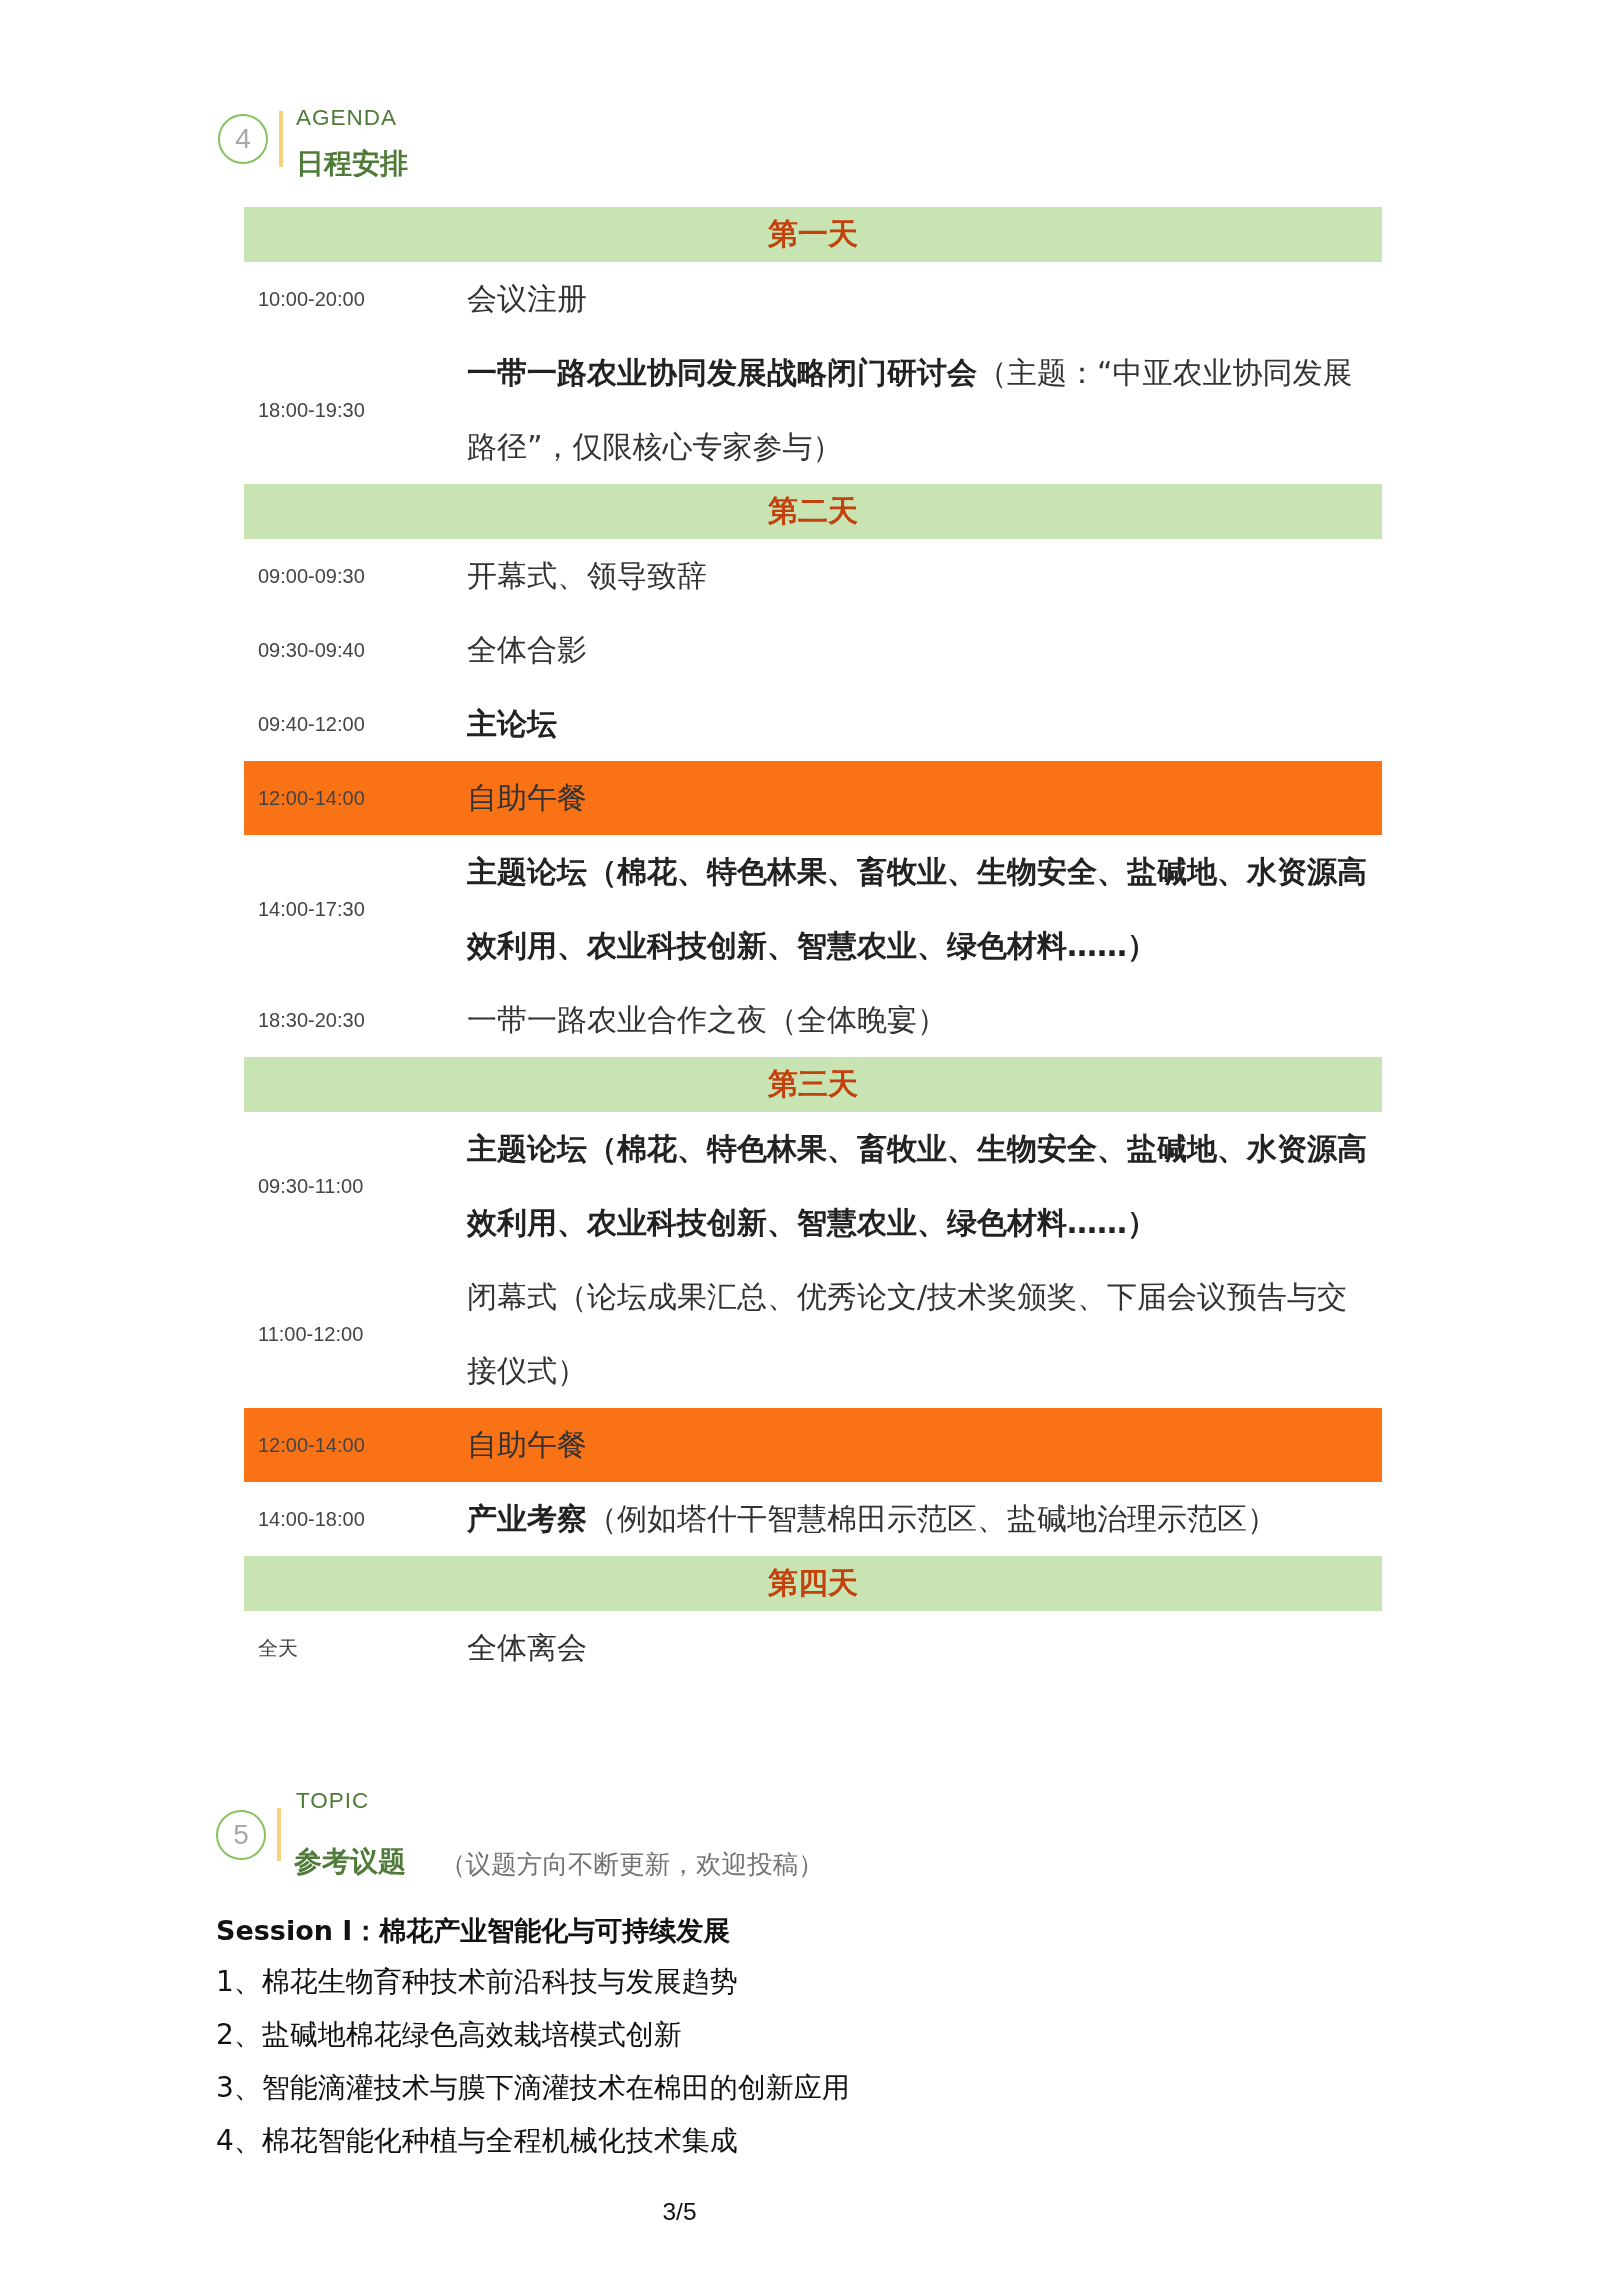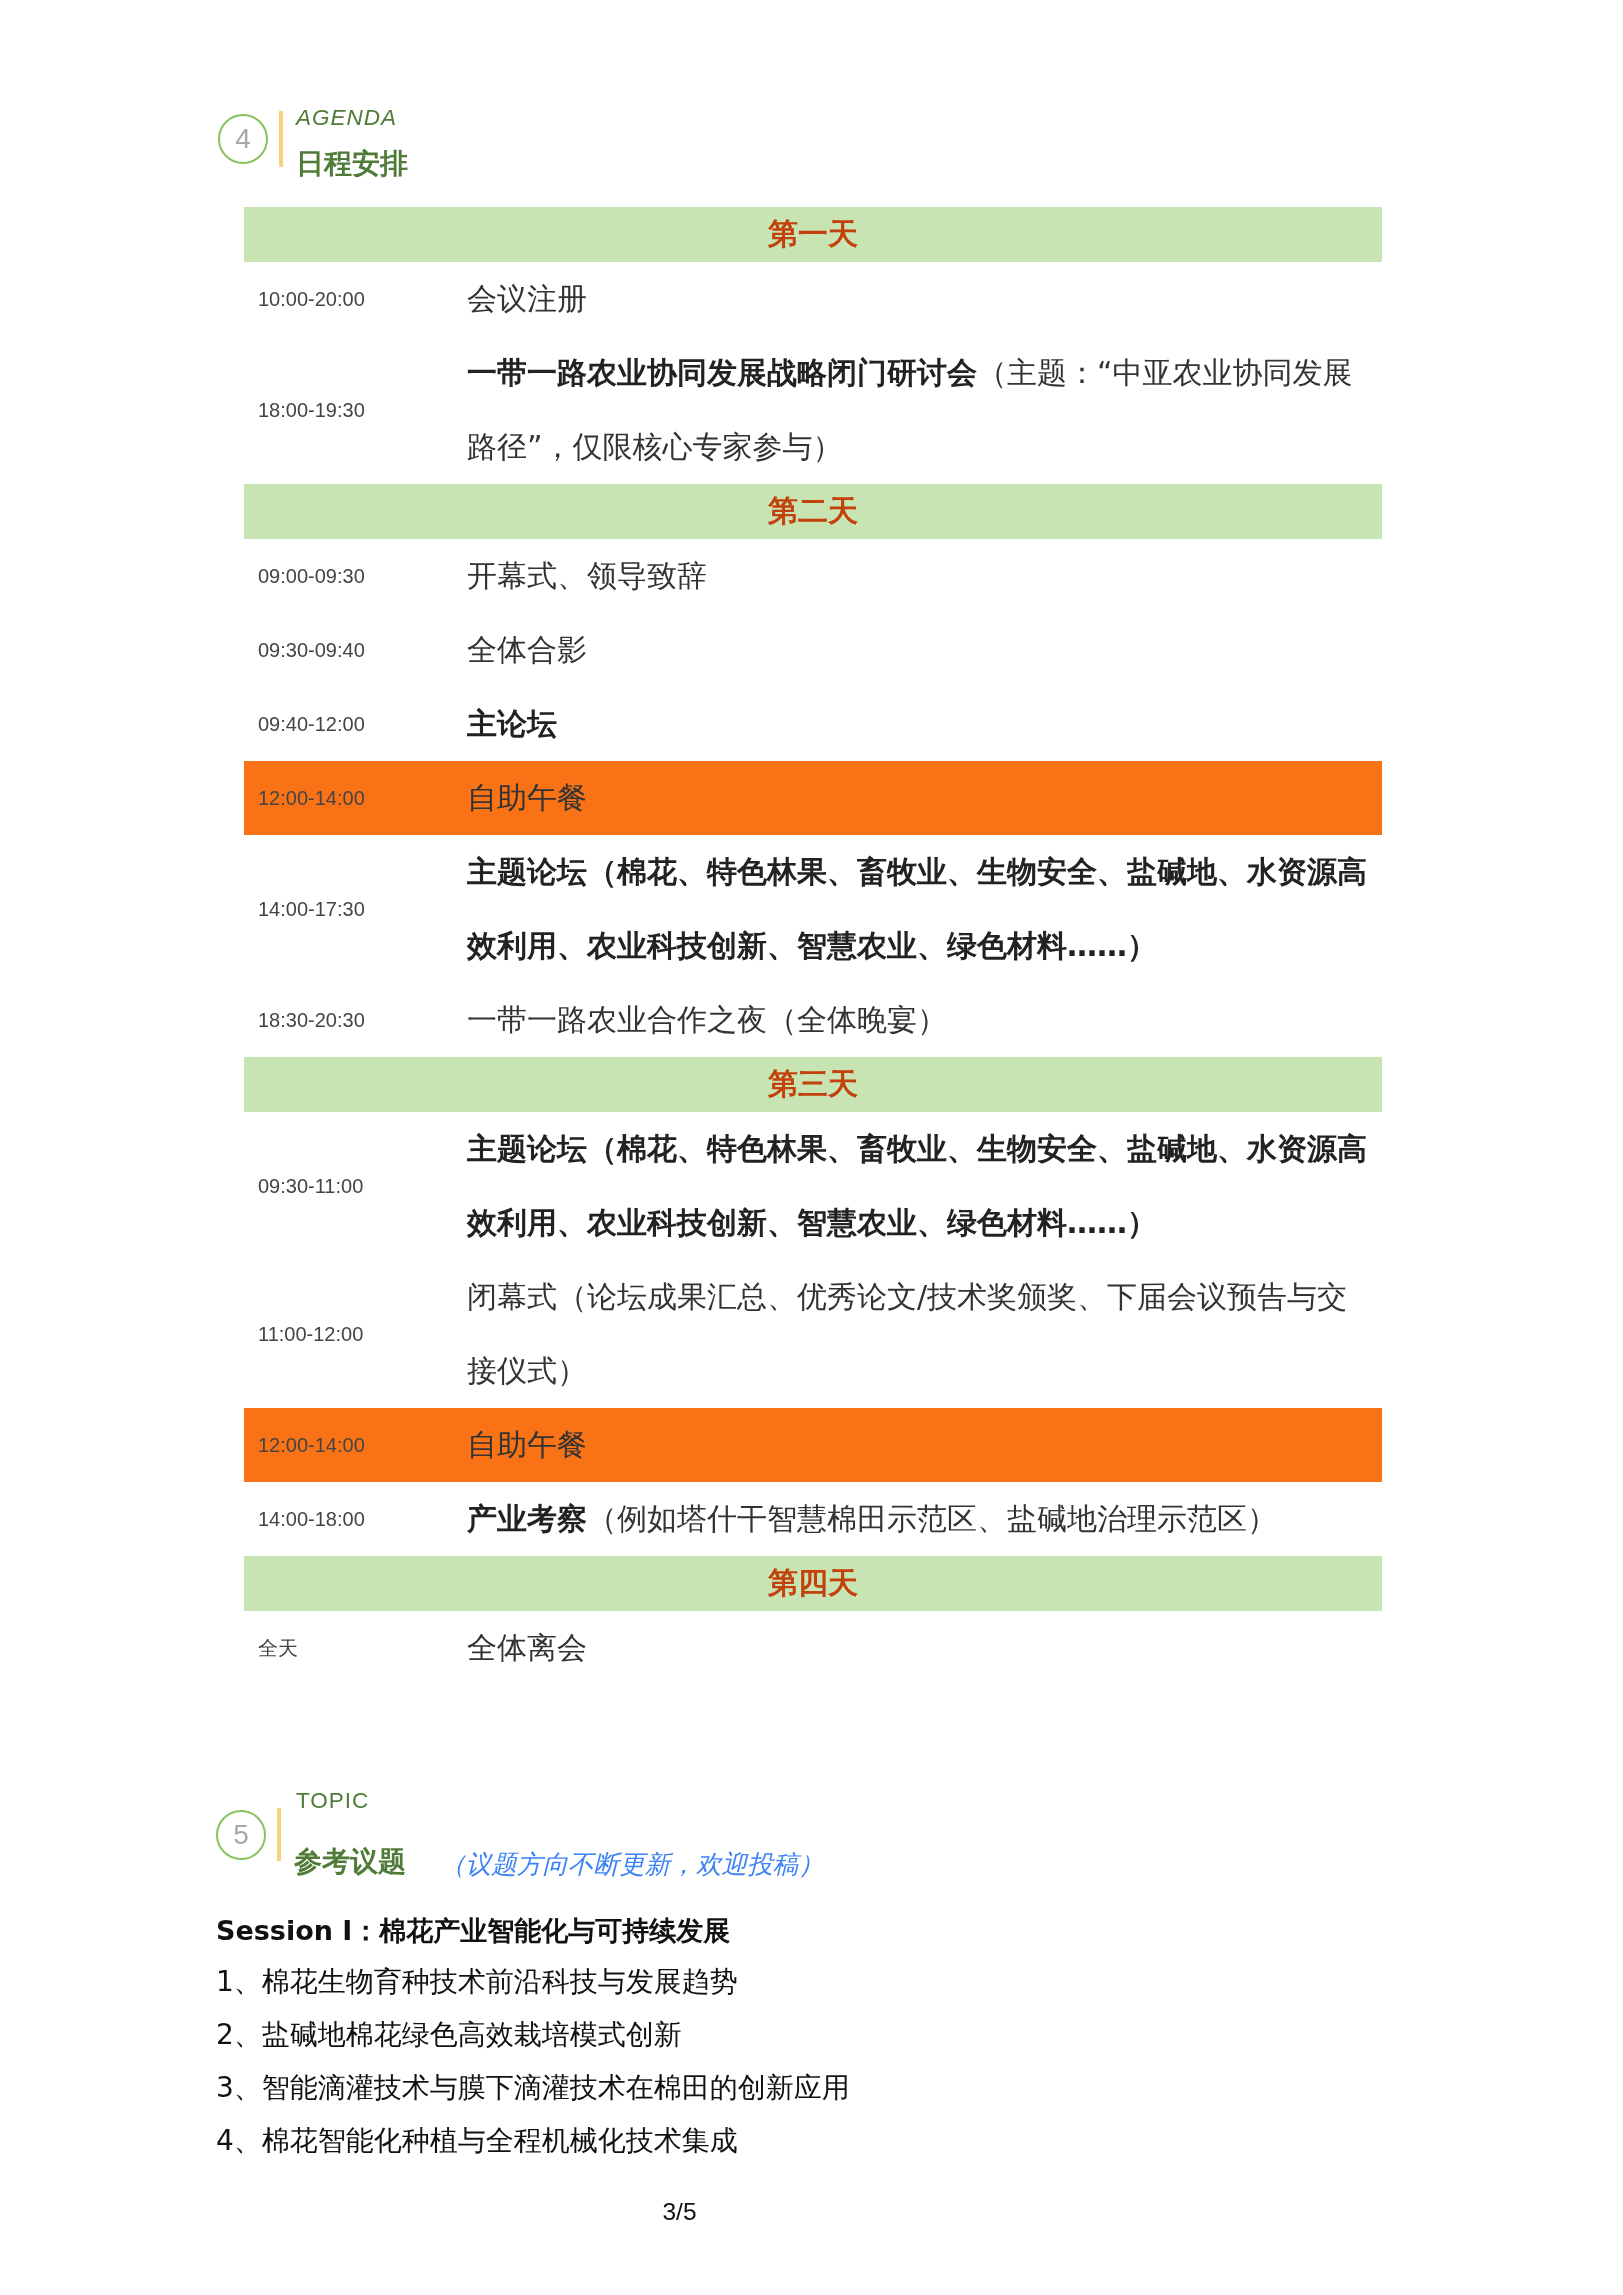--- a/index.html
+++ b/index.html
@@ -4,21 +4,21 @@
 <style>
   html, body { margin:0; padding:0; background:#ffffff; }
   body { width:1623px; height:2295px; position:relative; overflow:hidden;
          font-family:"DejaVu Sans", "Liberation Sans", sans-serif; color:#333; }
   .sec-circle { position:absolute; width:46px; height:46px; border:2px solid #86C35E; border-radius:50%;
                 display:flex; align-items:center; justify-content:center;
                 font-family:"Liberation Sans", sans-serif; font-size:28px; color:#A8A8A8; box-sizing:content-box; }
   .sec-bar { position:absolute; width:3.6px; background:#F6D27E; }
   .sec-en { position:absolute; font-family:"Liberation Sans", sans-serif; font-size:22.5px; color:#4F7A37; letter-spacing:1px; white-space:nowrap; }
   .sec-cn { position:absolute; font-size:28px; font-weight:bold; color:#4F7A37; white-space:nowrap; }
-  .sec-sub { position:absolute; font-size:25.6px; color:#3b82f6; white-space:nowrap;font-style:italic; }
+  .sec-sub { position:absolute; font-size:25.6px; color:#737373; white-space:nowrap; }
 
   .agenda { position:absolute; left:244px; top:207px; width:1138px; }
   .day-head { height:55px; background:#C8E4B2; display:flex; align-items:center; justify-content:center;
               font-size:30px; font-weight:bold; color:#c2410c; }
   .row { display:flex; align-items:center; height:74px; }
   .row.two { height:148px; }
   .row.lunch { background:#f97316; }
   .row .time { width:223px; padding-left:14px; box-sizing:border-box; font-family:"Liberation Sans", sans-serif;
                font-size:20px; color:#444; white-space:nowrap; }
   .row .desc { flex:1; font-size:30px; color:#333; line-height:74px; padding-right:10.2px; }
@@ -30,21 +30,21 @@
 
   .page-num { position:absolute; left:0; width:1359px; top:2198px; text-align:center;
               font-family:"Liberation Sans", sans-serif; font-size:24.5px; color:#111; }
 </style>
 </head>
 <body>
 
 <div>
   <div class="sec-circle" style="left:218px; top:114px;">4</div>
   <div class="sec-bar" style="left:279px; top:111px; height:56px;"></div>
-  <div class="sec-en" style="left:296px; top:105px;font-style:italic;">AGENDA</div>
+  <div class="sec-en" style="left:296px; top:105px;">AGENDA</div>
   <div class="sec-cn" style="left:296px; top:145px;">日程安排</div>
 </div>
 
 <div class="agenda">
   <div class="day-head">第一天</div>
   <div class="row">
     <div class="time">10:00-20:00</div>
     <div class="desc"><span>会议注册</span></div>
   </div>
   <div class="row two">

